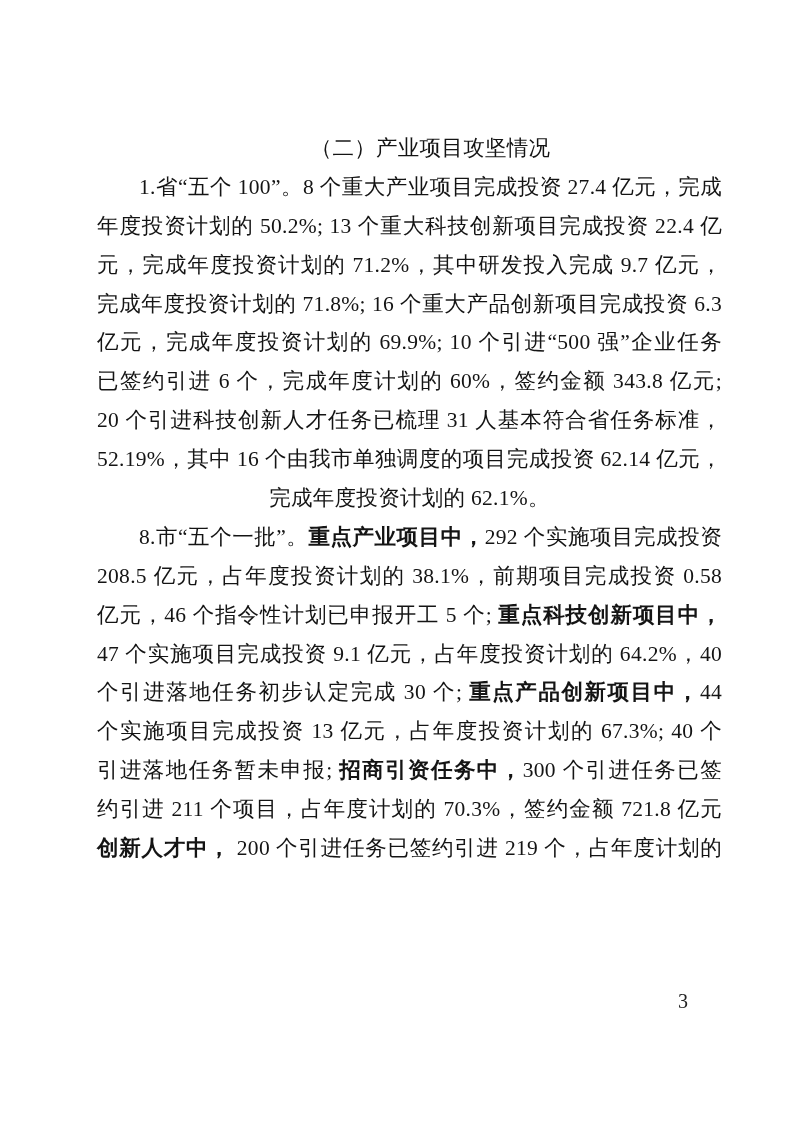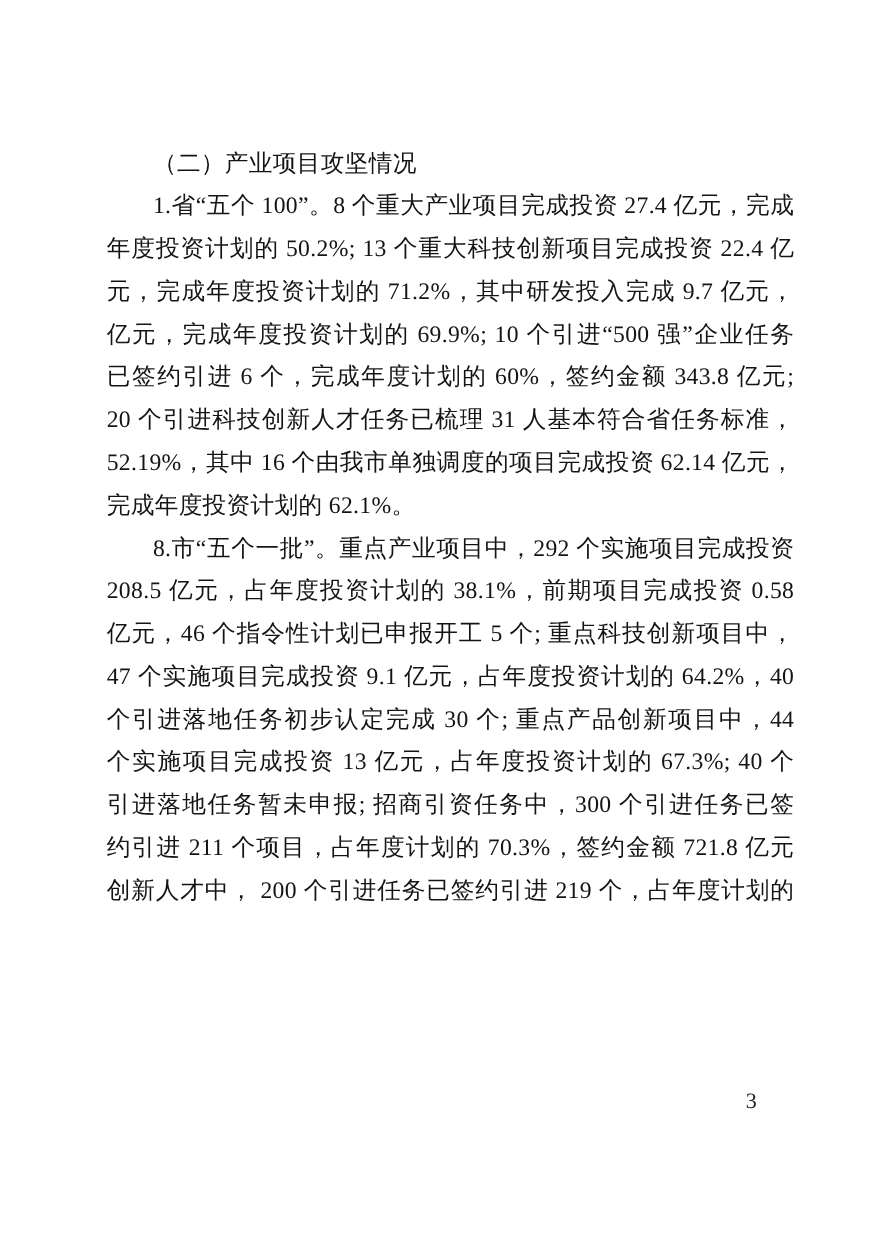--- a/index.html
+++ b/index.html
@@ -19,58 +19,59 @@
   .content {
     position: absolute;
     left: 97px;
     top: 129px;
     width: 625px;
   }
   .line {
     font-size: 21.5px;
     line-height: 38.9px;
     height: 38.9px;
-    text-align: left;
+    text-align: center;
     letter-spacing: 0.3px;
   }
   .line.justify {
     text-align: justify;
     text-align-last: justify;
     text-justify: inter-character;
   }
   .line.indent {
     padding-left: 42px;
   }
   .line.justify.indent {
     width: 583px;
   }
   .line.heading {
     font-weight: 400;
   }
   .seg.bold {
-    font-weight: 400;
+    font-weight: 700;
   }
   .page-number {
     position: absolute;
     left: 678px;
     top: 988px;
     font-size: 20px;
     line-height: 26px;
     color: #222222;
   }
 </style>
 </head>
 <body>
 
 <div class="page">
   <div class="content">
       <div class="line heading indent"><span class="seg">（二）产业项目攻坚情况</span></div>
       <div class="line indent justify"><span class="seg">1.省“五个 100”。8 个重大产业项目完成投资 27.4 亿元，完成</span></div>
       <div class="line justify"><span class="seg">年度投资计划的 50.2%; 13 个重大科技创新项目完成投资 22.4 亿</span></div>
       <div class="line justify"><span class="seg">元，完成年度投资计划的 71.2%，其中研发投入完成 9.7 亿元，</span></div>
+      <div class="line justify"><span class="seg">完成年度投资计划的 71.8%; 16 个重大产品创新项目完成投资 6.3</span></div>
       <div class="line justify"><span class="seg">亿元，完成年度投资计划的 69.9%; 10 个引进“500 强”企业任务</span></div>
       <div class="line justify"><span class="seg">已签约引进 6 个，完成年度计划的 60%，签约金额 343.8 亿元;</span></div>
       <div class="line justify"><span class="seg">20 个引进科技创新人才任务已梳理 31 人基本符合省任务标准，</span></div>
       <div class="line justify"><span class="seg">52.19%，其中 16 个由我市单独调度的项目完成投资 62.14 亿元，</span></div>
       <div class="line"><span class="seg">完成年度投资计划的 62.1%。</span></div>
       <div class="line indent justify"><span class="seg">8.市“五个一批”。</span><span class="seg bold">重点产业项目中，</span><span class="seg">292 个实施项目完成投资</span></div>
       <div class="line justify"><span class="seg">208.5 亿元，占年度投资计划的 38.1%，前期项目完成投资 0.58</span></div>
       <div class="line justify"><span class="seg">亿元，46 个指令性计划已申报开工 5 个; </span><span class="seg bold">重点科技创新项目中，</span></div>
       <div class="line justify"><span class="seg">47 个实施项目完成投资 9.1 亿元，占年度投资计划的 64.2%，40</span></div>
       <div class="line justify"><span class="seg">个引进落地任务初步认定完成 30 个; </span><span class="seg bold">重点产品创新项目中，</span><span class="seg">44</span></div>

